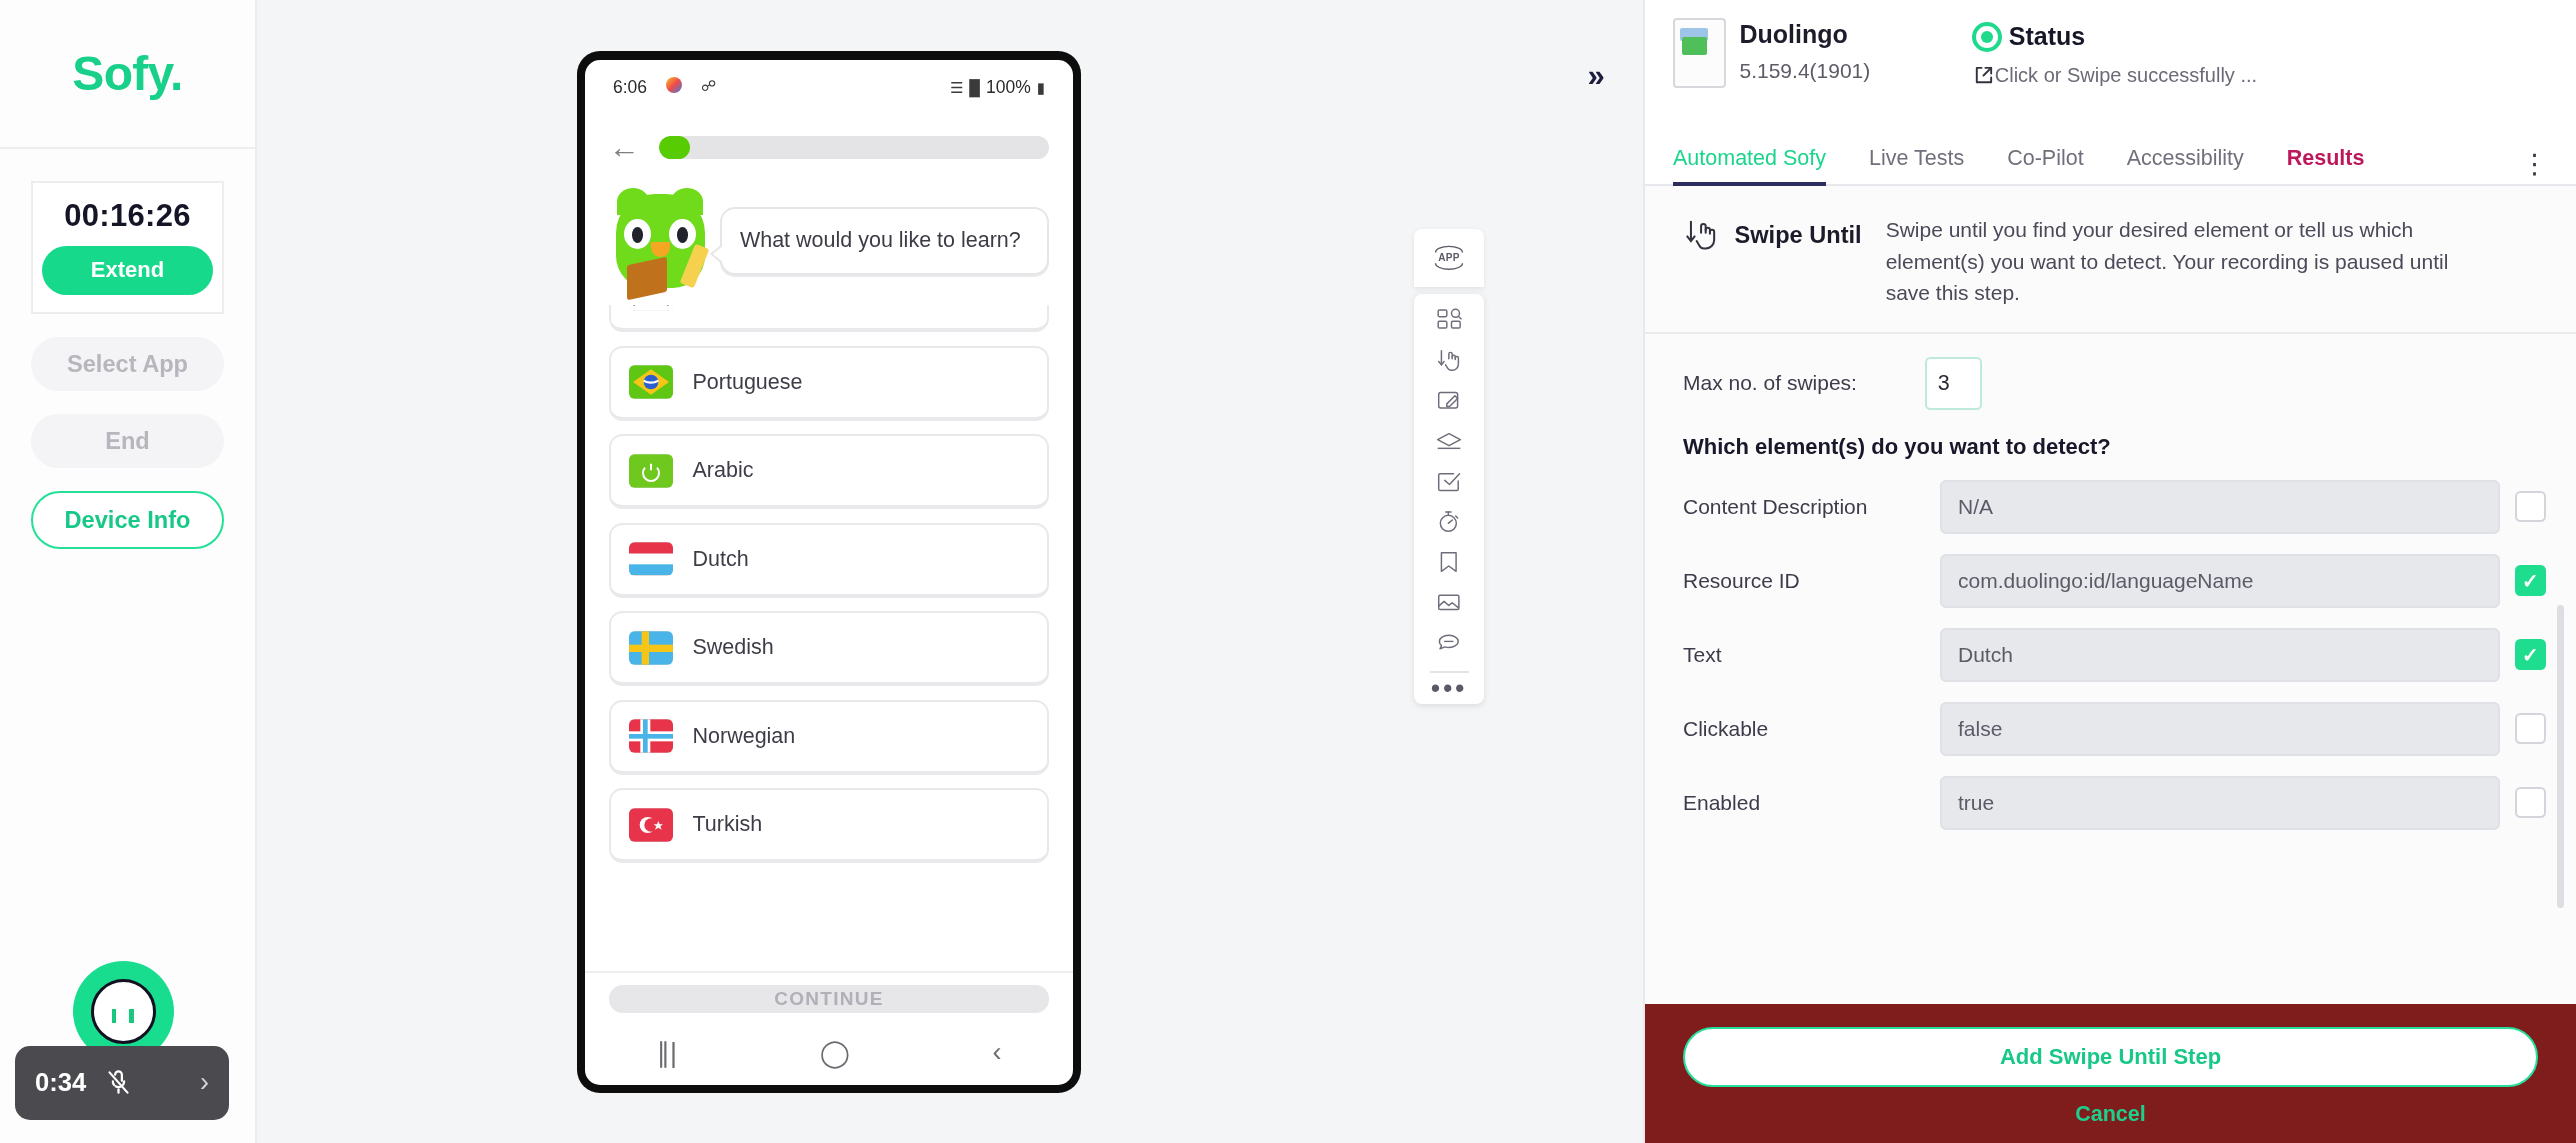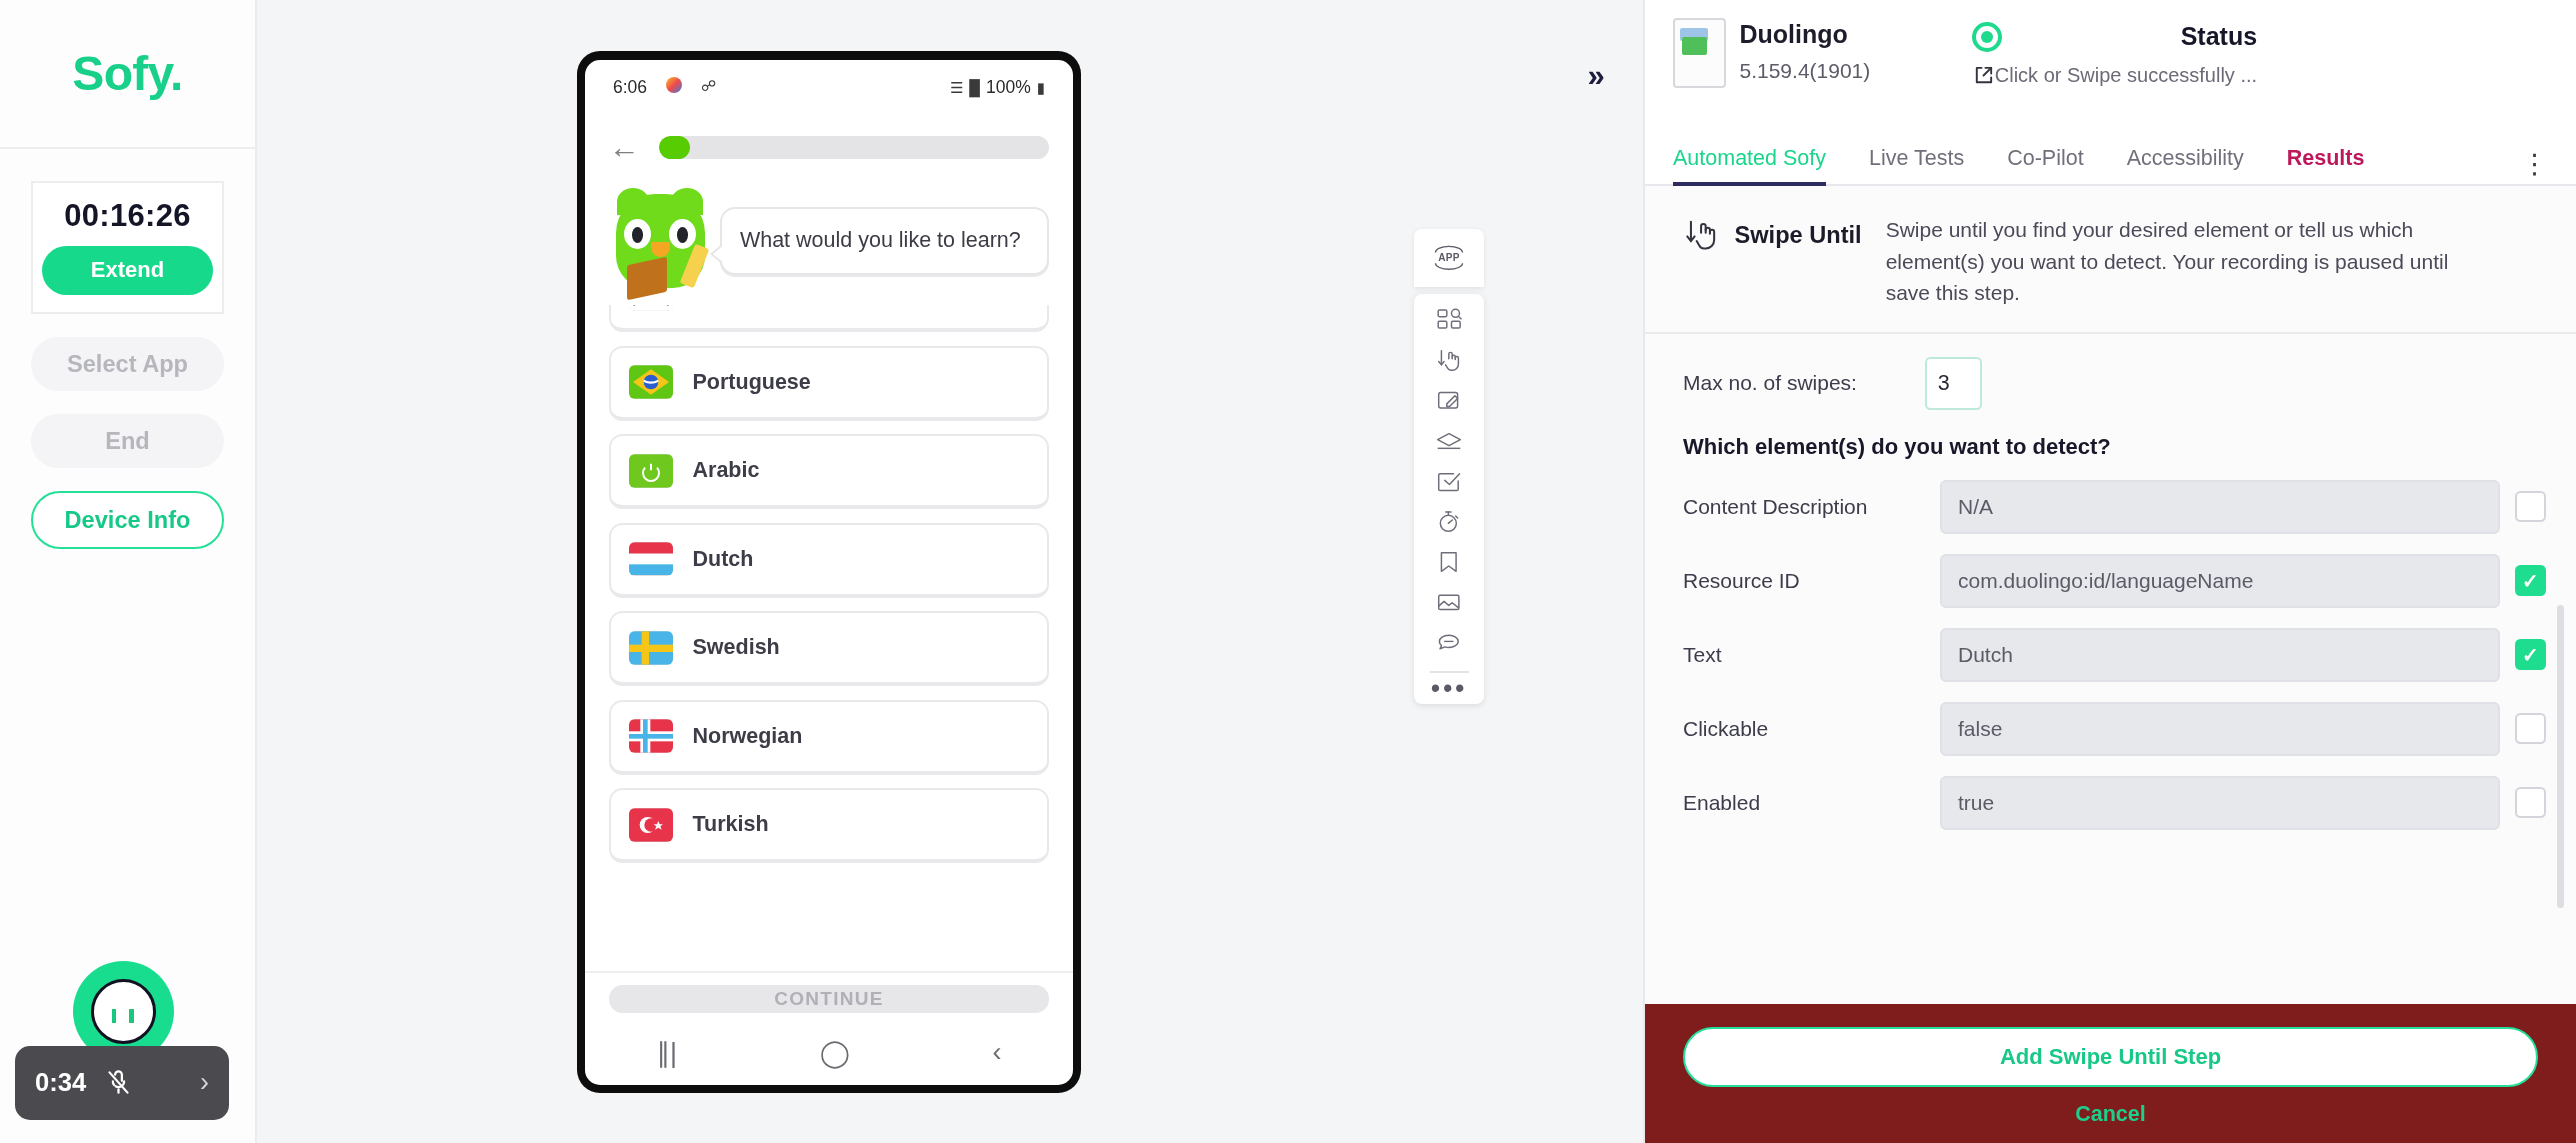--- a/index.html
+++ b/index.html
@@ -293,21 +293,21 @@
   .flag {
     width: 44px; height: 34px;
     border-radius: 6px;
     overflow: hidden;
     position: relative;
     flex: 0 0 44px;
     background: #ddd;
   }
   .lang-name {
     font-size: 21.5px;
-    font-weight: bold;
+    font-weight: normal;
     color: #3d3d48;
   }
   .phone-footer {
     flex: 0 0 auto;
     padding: 12px 24px 6.7px 24px;
     border-top: 2px solid #eeeef0;
   }
   .btn-continue {
     width: 100%;
     background: #e7e7e9;
@@ -387,21 +387,21 @@
     position: relative;
     overflow: hidden;
     flex: 0 0 53px;
   }
   .app-thumb .g1 { position:absolute; left:5.4px; top:8px; width:28px; height:13.5px; background:#9ec5e8; border-radius:2px; }
   .app-thumb .g2 { position:absolute; left:6.7px; top:17.5px; width:25.6px; height:17.5px; background:#4fbf5a; border-radius:2px; }
   .app-meta { display: flex; flex-direction: column; gap: 9.4px; padding-top: 2.7px; }
   .app-name { font-size: 25px; font-weight: bold; color: #1c1c2a; }
   .app-ver { font-size: 21px; color: #5c5c68; }
   .status-col { margin-left: 88px; padding-top: 4px; display: flex; flex-direction: column; gap: 12px; }
-  .status-top { display: flex; align-items: center; gap: 7px; justify-content: space-between; }
+  .status-top { display: flex; align-items: center; gap: 7px; }
   .status-ring {
     width: 30px; height: 30px; border-radius: 50%;
     border: 4px solid #1fd98d;
     background: #ffffff;
     display: flex; align-items: center; justify-content: center;
   }
   .status-ring i { width: 12px; height: 12px; border-radius: 50%; background: #1fd98d; display:block; }
   .status-label { font-size: 25px; font-weight: bold; color: #17172a; }
   .status-sub { display: flex; align-items: center; gap: 0; }
   .status-text { font-size: 20px; color: #6b6b77; }

